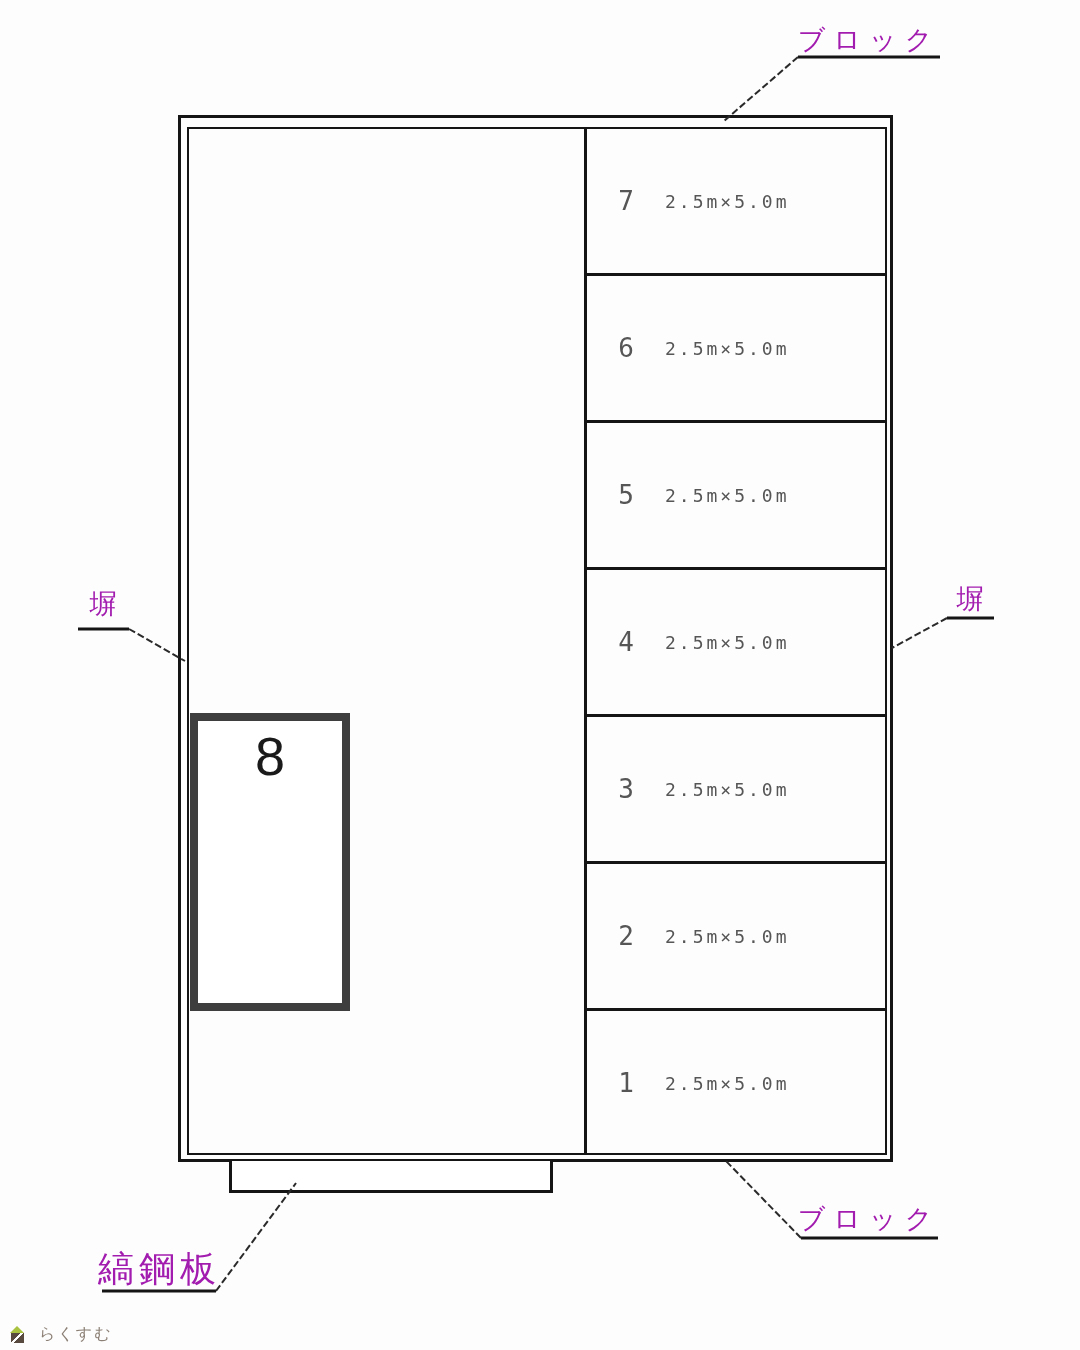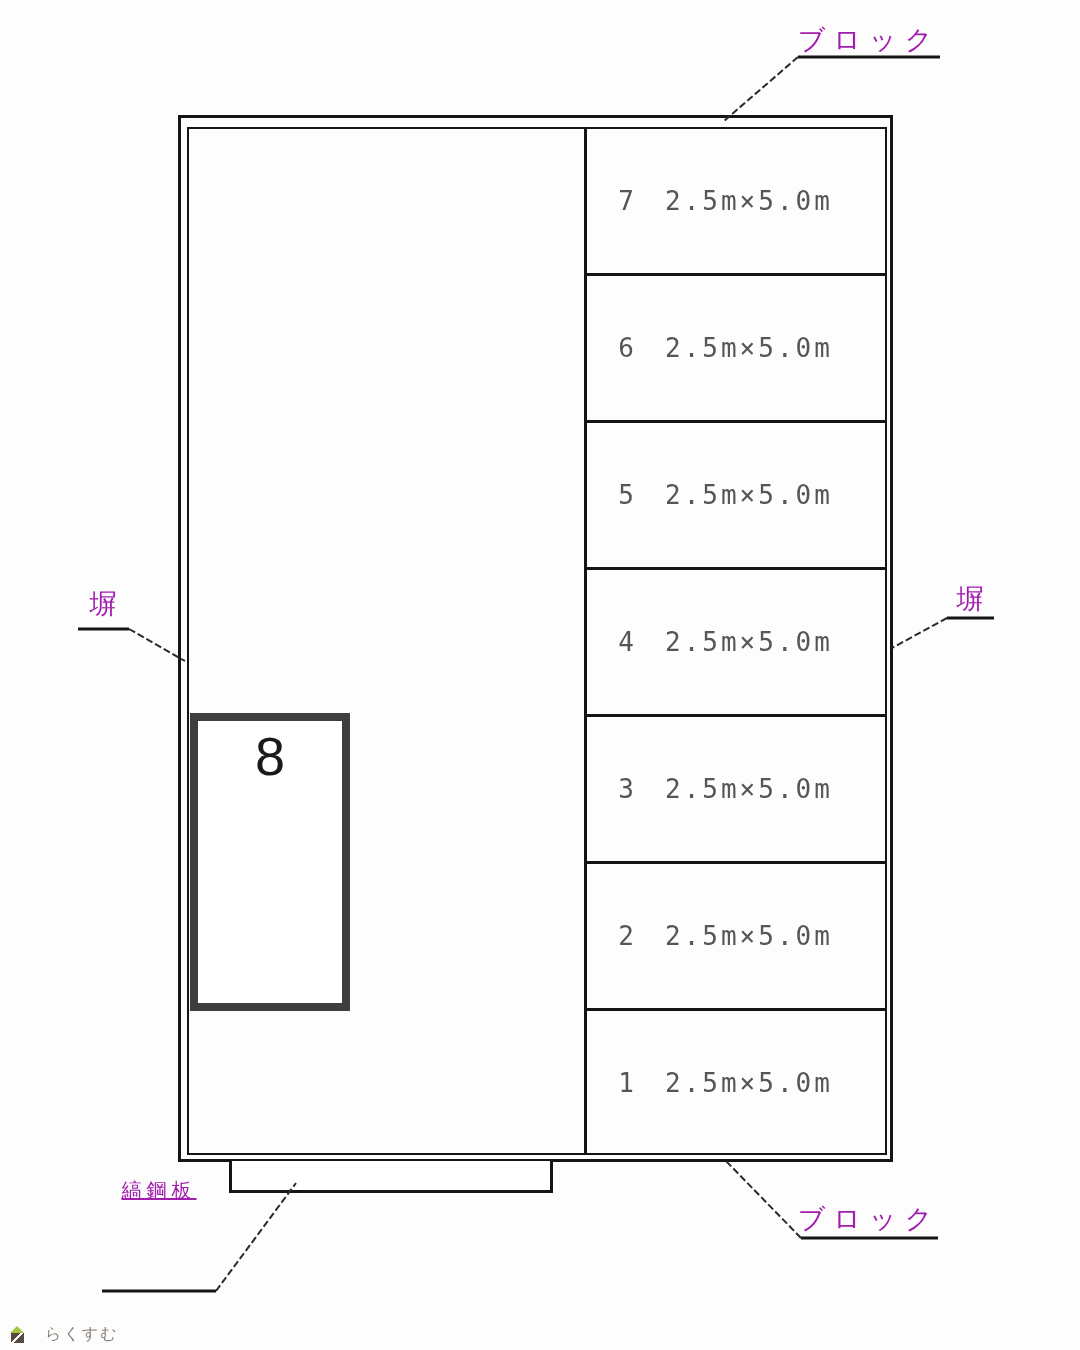--- a/index.html
+++ b/index.html
@@ -26,21 +26,21 @@
     flex:1;display:flex;align-items:center;padding-left:22px;
     border-bottom:3px solid #151515;box-sizing:border-box;
   }
   .space:last-child{border-bottom:none;}
   .space .num{
     font-family:"DejaVu Sans Mono","Liberation Mono",monospace;
     font-size:26px;color:#565656;width:34px;text-align:center;
   }
   .space .size{
     font-family:"DejaVu Sans Mono","Liberation Mono",monospace;
-    font-size:26px;color:#565656;letter-spacing:3px;margin-left:22px;white-space:nowrap;
+    font-size:18px;color:#565656;letter-spacing:3px;margin-left:22px;white-space:nowrap;
   }
   
   .box8{
     position:absolute;left:190px;top:713px;width:160px;height:298px;
     border:8px solid #3e3e3e;box-sizing:border-box;background:#ffffff;
     display:flex;justify-content:center;align-items:flex-start;
   }
   .num8{
     font-family:"Liberation Sans",sans-serif;font-size:54px;color:#1a1a1a;
     margin-top:8px;line-height:1;
@@ -54,24 +54,24 @@
   .overlay{position:absolute;left:0;top:0;pointer-events:none;}
   
   .callout{
     position:absolute;color:#a21caf;text-align:center;white-space:nowrap;
     font-family:"Liberation Sans","DejaVu Sans",sans-serif;
   }
   .lbl-block-top   {left:796px;top:22px;  width:146px;font-size:27px;letter-spacing:8px;}
   .lbl-fence-left  {left:75px; top:586px; width:56px; font-size:27px;}
   .lbl-fence-right {left:944px;top:581px; width:52px; font-size:27px;}
   .lbl-block-bottom{left:796px;top:1201px;width:146px;font-size:27px;letter-spacing:8px;}
-  .lbl-steel       {left:98px; top:1177px;width:122px;font-size:20px;letter-spacing:5px;text-decoration:underline;}
+  .lbl-steel       {left:98px; top:1245px;width:122px;font-size:36px;letter-spacing:5px;}
   
   .watermark{
-    position:absolute;left:10px;top:1324px;display:flex;align-items:center;gap:20px;
+    position:absolute;left:10px;top:1324px;display:flex;align-items:center;gap:14px;
   }
   .wm-icon{position:relative;width:15px;height:17px;}
   .wm-roof{
     position:absolute;left:0;top:0;width:0;height:0;
     border-left:7.5px solid transparent;border-right:7.5px solid transparent;
     border-bottom:7px solid #a9c23f;
   }
   .wm-body{
     position:absolute;left:1px;top:7px;width:13px;height:10px;
     background:linear-gradient(135deg,#584a3f 42%,#ffffff 42%,#ffffff 56%,#584a3f 56%);

